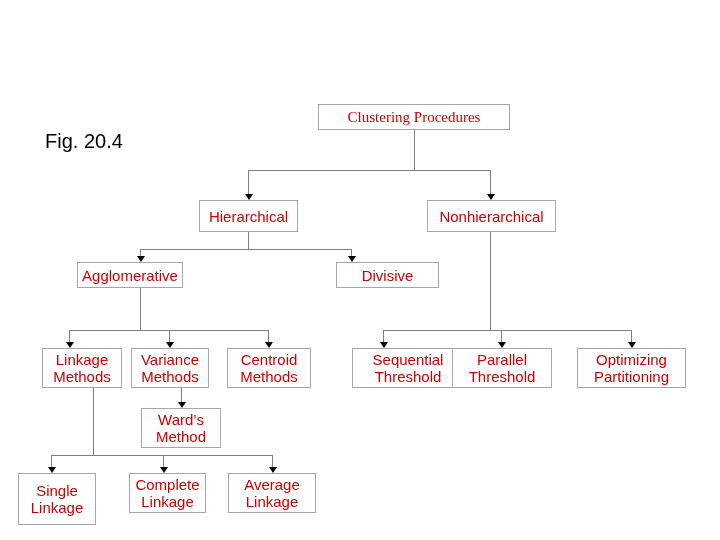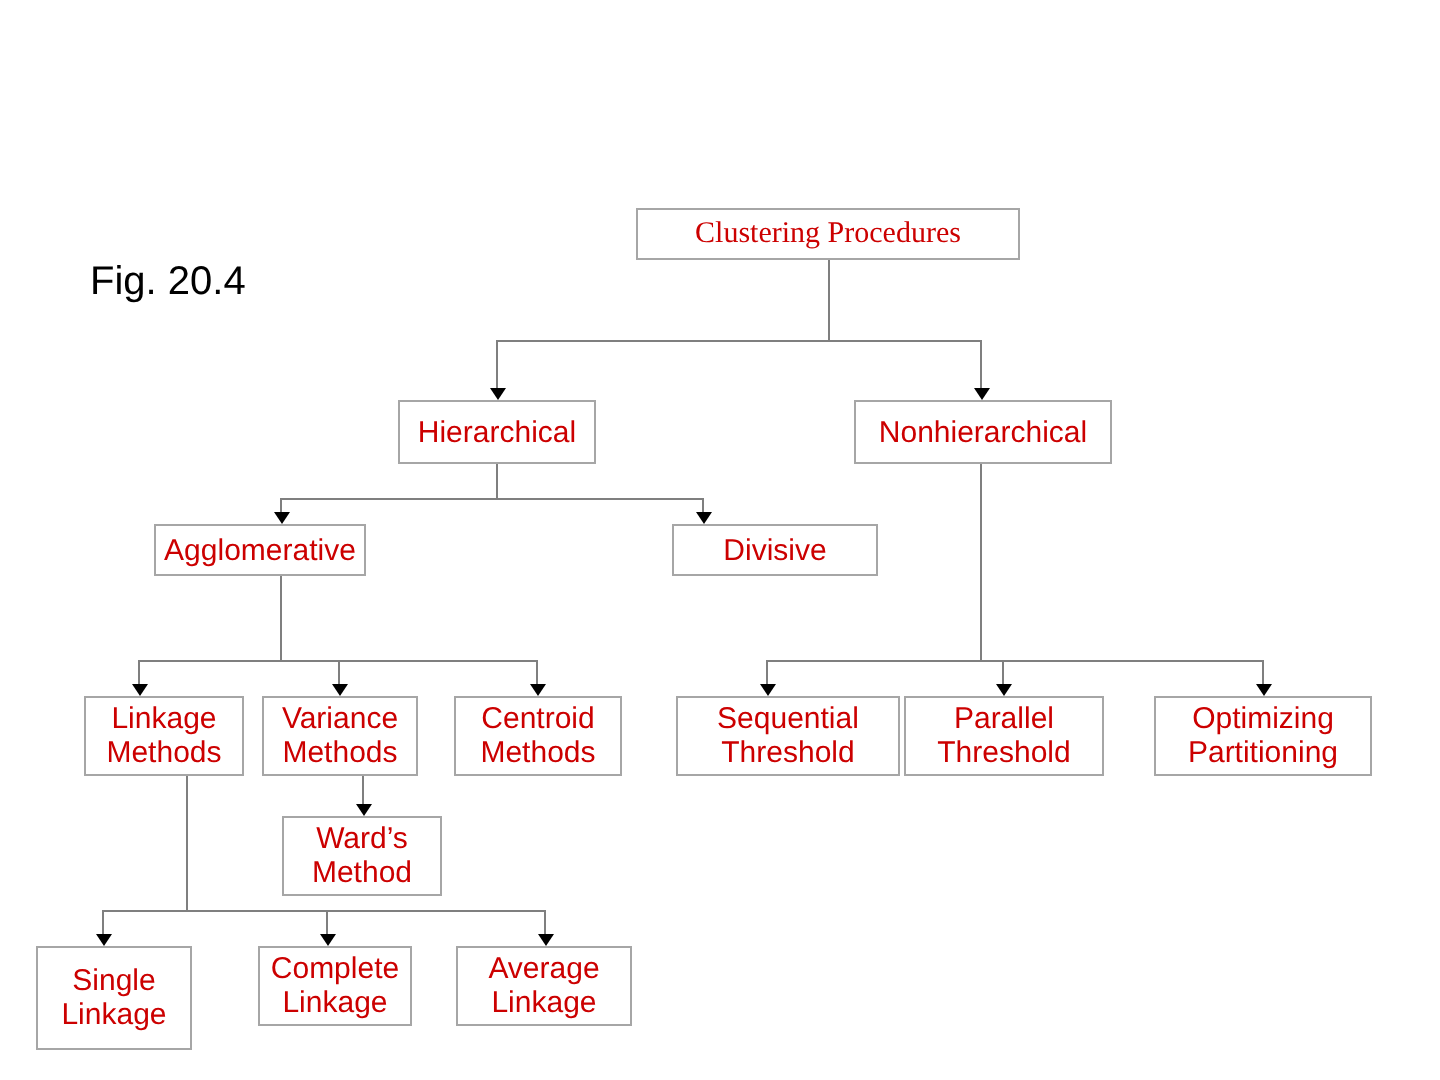--- a/index.html
+++ b/index.html
@@ -152,21 +152,21 @@
   <div class="node" style="left:131px; top:348px; width:78px; height:40px;">
     <span class="label">Variance
 Methods</span>
   </div>
 
   <div class="node" style="left:227px; top:348px; width:84px; height:40px;">
     <span class="label">Centroid
 Methods</span>
   </div>
 
-  <div class="node" style="left:338px; top:348px; width:112px; height:40px;">
+  <div class="node" style="left:352px; top:348px; width:112px; height:40px;">
     <span class="label">Sequential
 Threshold</span>
   </div>
 
   <div class="node" style="left:452px; top:348px; width:100px; height:40px;">
     <span class="label">Parallel
 Threshold</span>
   </div>
 
   <div class="node" style="left:141px; top:408px; width:80px; height:40px;">

